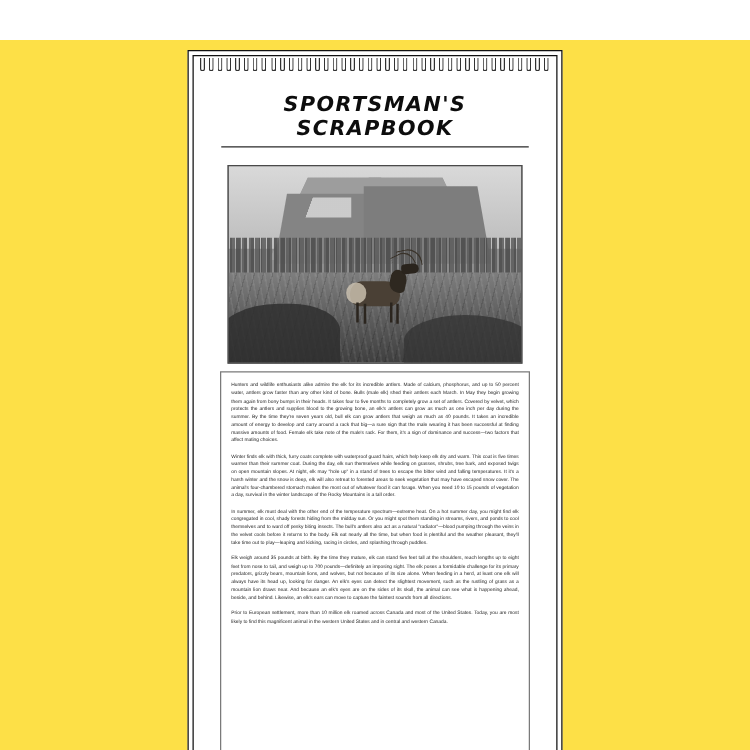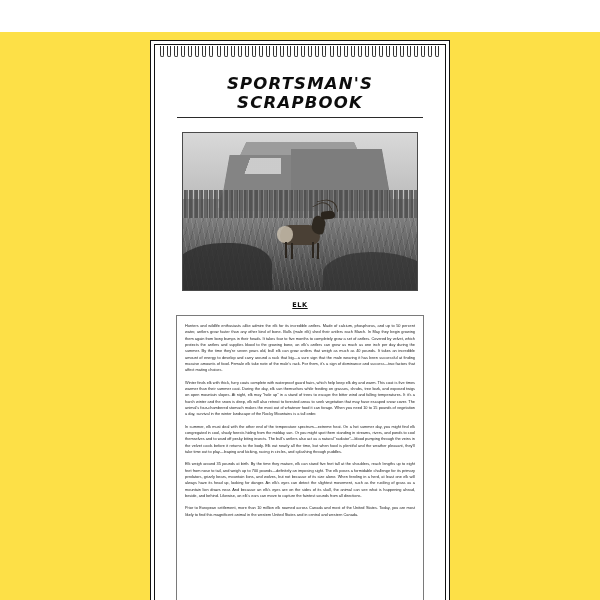--- a/index.html
+++ b/index.html
@@ -349,21 +349,20 @@
         <div class="elk-head"></div>
         <div class="antler"></div>
         <div class="antler2"></div>
         <div class="leg l1"></div>
         <div class="leg l2"></div>
         <div class="leg l3"></div>
         <div class="leg l4"></div>
       </div>
     </div>
 
-    <div class="caption">ELK</div>
 
     <div class="text-box">
       <p>Hunters and wildlife enthusiasts alike admire the elk for its incredible antlers. Made of calcium, phosphorus, and up to 50 percent water, antlers grow faster than any other kind of bone. Bulls (male elk) shed their antlers each March. In May they begin growing them again from bony bumps in their heads. It takes four to five months to completely grow a set of antlers. Covered by velvet, which protects the antlers and supplies blood to the growing bone, an elk's antlers can grow as much as one inch per day during the summer. By the time they're seven years old, bull elk can grow antlers that weigh as much as 40 pounds. It takes an incredible amount of energy to develop and carry around a rack that big—a sure sign that the male wearing it has been successful at finding massive amounts of food. Female elk take note of the male's rack. For them, it's a sign of dominance and success—two factors that affect mating choices.</p>
       <p>Winter finds elk with thick, furry coats complete with waterproof guard hairs, which help keep elk dry and warm. This coat is five times warmer than their summer coat. During the day, elk sun themselves while feeding on grasses, shrubs, tree bark, and exposed twigs on open mountain slopes. At night, elk may "hole up" in a stand of trees to escape the bitter wind and falling temperatures. It it's a harsh winter and the snow is deep, elk will also retreat to forested areas to seek vegetation that may have escaped snow cover. The animal's four-chambered stomach makes the most out of whatever food it can forage. When you need 10 to 15 pounds of vegetation a day, survival in the winter landscape of the Rocky Mountains is a tall order.</p>
       <p>In summer, elk must deal with the other end of the temperature spectrum—extreme heat. On a hot summer day, you might find elk congregated in cool, shady forests hiding from the midday sun. Or you might spot them standing in streams, rivers, and ponds to cool themselves and to ward off pesky biting insects. The bull's antlers also act as a natural "radiator"—blood pumping through the veins in the velvet cools before it returns to the body. Elk eat nearly all the time, but when food is plentiful and the weather pleasant, they'll take time out to play—leaping and kicking, racing in circles, and splashing through puddles.</p>
       <p>Elk weigh around 35 pounds at birth. By the time they mature, elk can stand five feet tall at the shoulders, reach lengths up to eight feet from nose to tail, and weigh up to 700 pounds—definitely an imposing sight. The elk poses a formidable challenge for its primary predators, grizzly bears, mountain lions, and wolves, but not because of its size alone. When feeding in a herd, at least one elk will always have its head up, looking for danger. An elk's eyes can detect the slightest movement, such as the rustling of grass as a mountain lion draws near. And because an elk's eyes are on the sides of its skull, the animal can see what is happening ahead, beside, and behind. Likewise, an elk's ears can move to capture the faintest sounds from all directions.</p>
       <p>Prior to European settlement, more than 10 million elk roamed across Canada and most of the United States. Today, you are most likely to find this magnificent animal in the western United States and in central and western Canada.</p>
     </div>
 
   </div>

